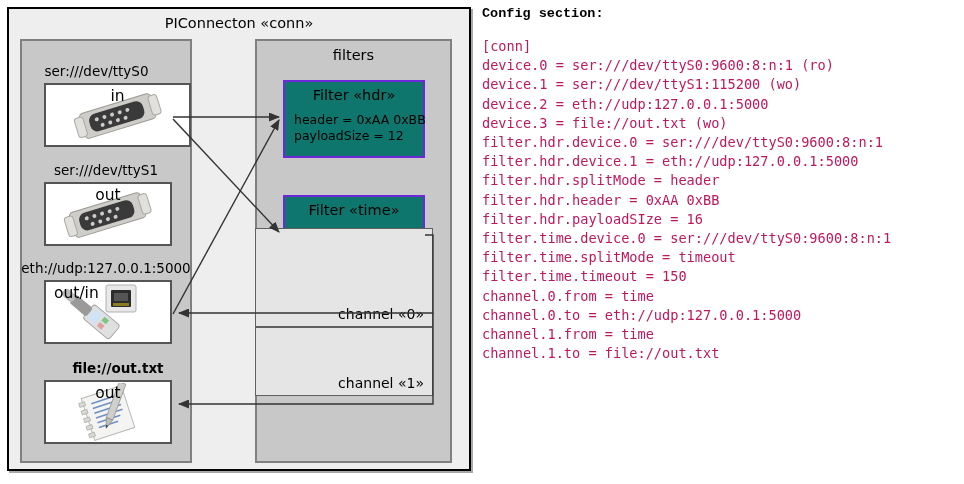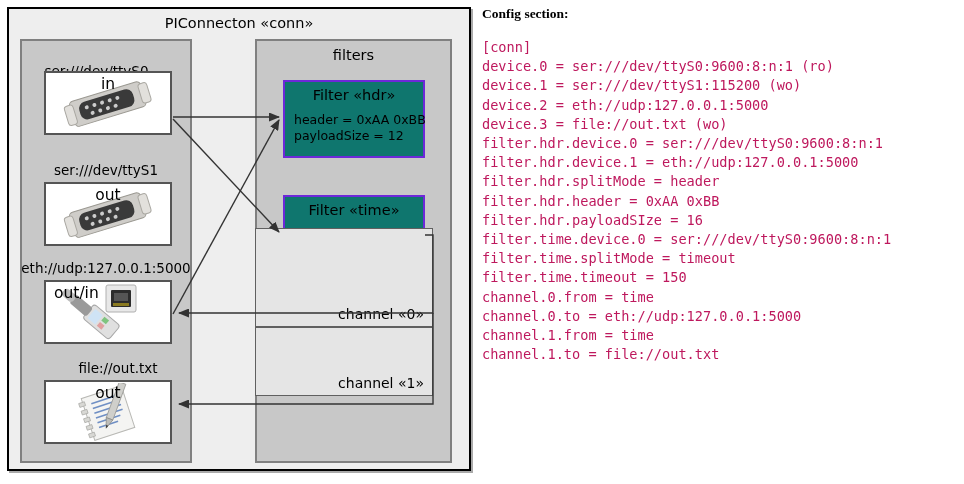--- a/index.html
+++ b/index.html
@@ -132,21 +132,21 @@
     overflow: visible;
   }
 
   
   .config {
     position: absolute;
     left: 482px; top: 6px;
     width: 478px;
   }
   .config-heading {
-    font-family: Liberation Serif, serif;
+    font-family: Liberation Mono, monospace;
     font-weight: bold;
     font-size: 13.5px;
     color: #000;
     margin-bottom: 16px;
   }
   .config-lines {
     font-family: "DejaVu Sans Mono", monospace;
     font-size: 13.6px;
     line-height: 19.2px;
     white-space: pre;
@@ -163,21 +163,21 @@
 
     <div class="outer-title">PIConnecton «conn»</div>
 
     <div class="group-box" id="devices-group"></div>
 
     <div class="group-box" id="filters-group">
       <div class="group-title">filters</div>
     </div>
 
     <div class="dev-label" style="left:13px; top:56px; width:153px;">ser:///dev/ttyS0</div>
-    <div class="dev-box" style="left:37px; top:64px; width:128px; height:64px;">
+    <div class="dev-box" style="left:37px; top:76px; width:147px; height:64px;">
       <div class="icon-holder">
         <svg width="110" height="56" viewBox="0 0 110 56">
           <g transform="rotate(-17 55 30)">
             <rect x="18" y="16" width="74" height="26" rx="4" fill="#cfcdc9" stroke="#9a9891" stroke-width="1"></rect>
             <rect x="26" y="20" width="56" height="18" rx="7" fill="#3a3a3a"></rect>
             <g fill="#cccccc">
               <circle cx="34" cy="26" r="2"></circle>
                 <circle cx="42" cy="26" r="2"></circle>
               <circle cx="50" cy="26" r="2"></circle>
                 <circle cx="58" cy="26" r="2"></circle>
@@ -235,21 +235,21 @@
             <rect x="52" y="33" width="6" height="5" fill="#7fc47f"></rect>
             <rect x="52" y="40" width="6" height="5" fill="#e0a0a0"></rect>
             <rect x="16" y="34" width="22" height="11" rx="3" fill="#9a9a9a"></rect>
             <rect x="4" y="35" width="14" height="9" rx="4" fill="#bcbcbc"></rect>
           </g>
         </svg>
       </div>
       <div class="dev-mode leftish">out/in</div>
     </div>
 
-    <div class="dev-label" style="left:13px; top:353px; width:196px;">file://out.txt</div>
+    <div class="dev-label" style="left:13px; top:353px; width:196px;font-weight:bold;">file://out.txt</div>
     <div class="dev-box" style="left:37px; top:373px; width:128px; height:64px;">
       <div class="icon-holder">
         <svg width="110" height="58" viewBox="0 0 110 58">
           <g transform="rotate(-18 55 30)">
             <rect x="34" y="8" width="42" height="44" fill="#f4f4f2" stroke="#b8b8b4" stroke-width="1"></rect>
             <g stroke="#6f8fc4" stroke-width="1.6">
               <line x1="42" y1="16" x2="70" y2="16"></line>
               <line x1="42" y1="21" x2="70" y2="21"></line>
               <line x1="42" y1="26" x2="70" y2="26"></line>
               <line x1="42" y1="31" x2="70" y2="31"></line>

